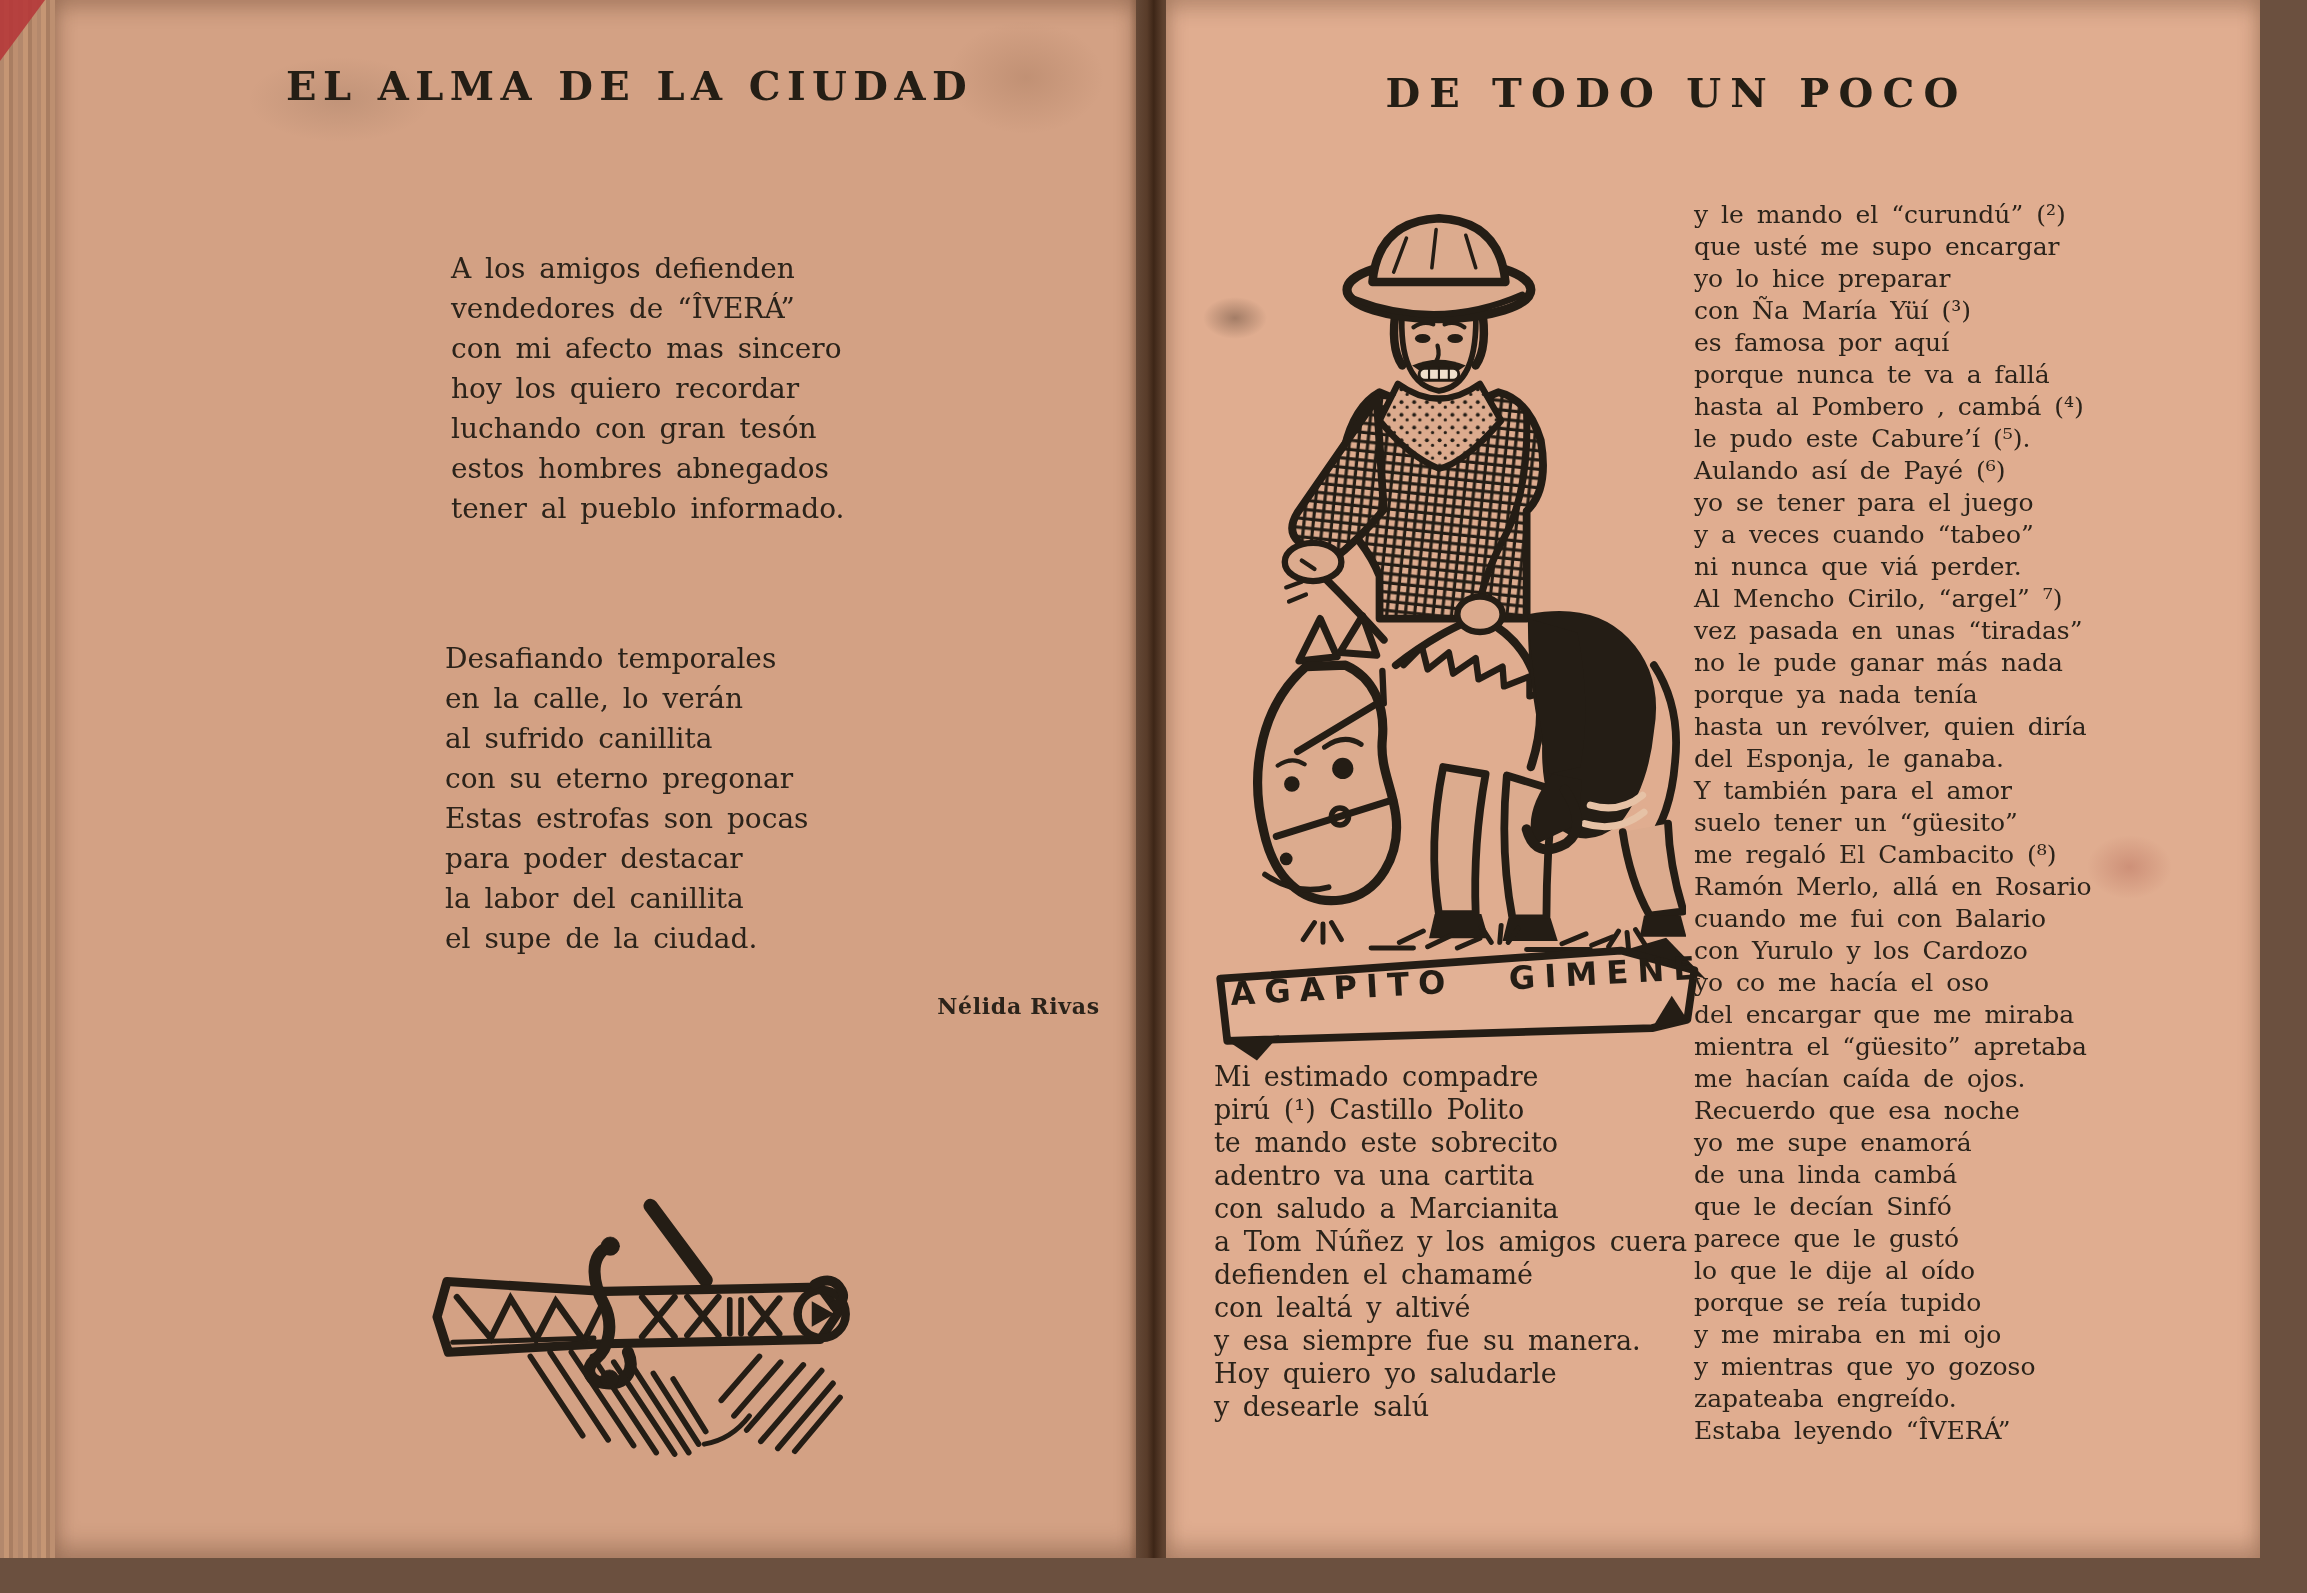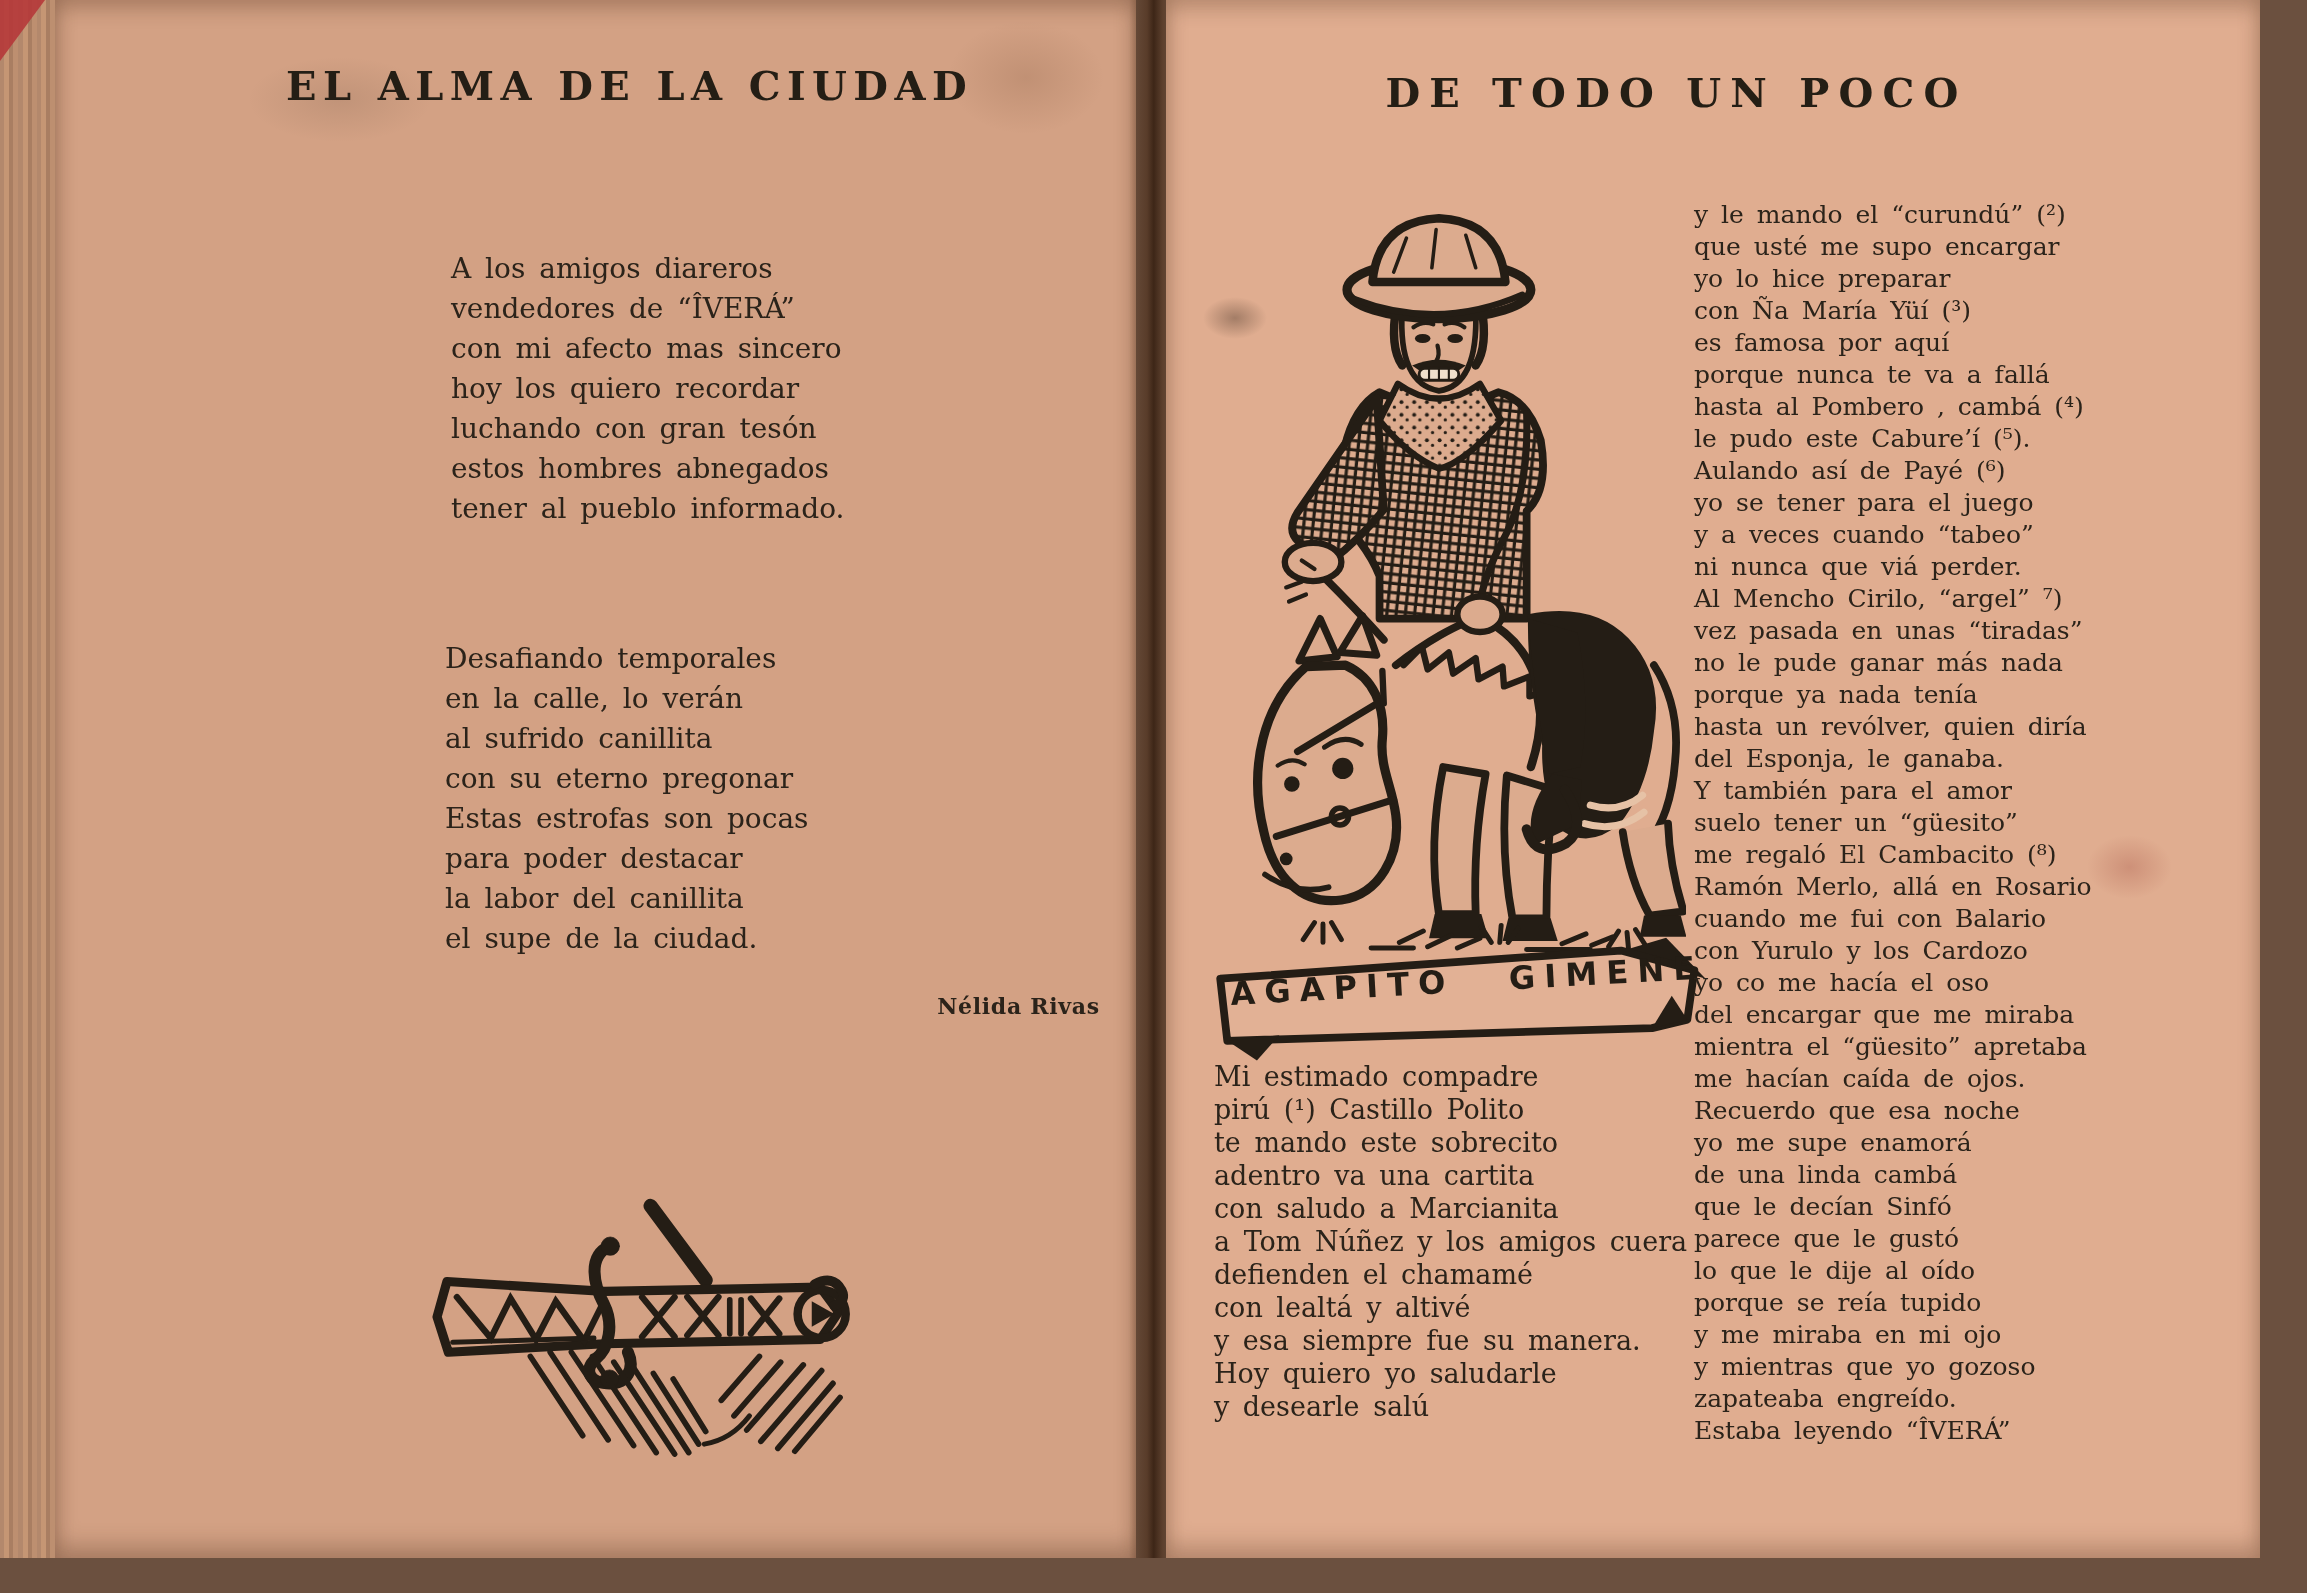--- a/index.html
+++ b/index.html
@@ -70,21 +70,21 @@
   <div id="right-edge"></div>
   <div id="corner-mark"></div>
 
   <div class="stain" id="stain1"></div>
   <div class="stain" id="stain2"></div>
   <div class="stain" id="stain3"></div>
   <div class="stain" id="stain4"></div>
 
   <div class="title" id="lp-title">EL ALMA DE LA CIUDAD</div>
   <div class="poem" id="lp-stanza1">
-      <div class="line">A los amigos diareros</div>
+      <div class="line">A los amigos defienden</div>
       <div class="line">vendedores de “ÎVERÁ”</div>
       <div class="line">con mi afecto mas sincero</div>
       <div class="line">hoy los quiero recordar</div>
       <div class="line">luchando con gran tesón</div>
       <div class="line">estos hombres abnegados</div>
       <div class="line">tener al pueblo informado.</div>
     </div>
   <div class="poem" id="lp-stanza2">
       <div class="line">Desafiando temporales</div>
       <div class="line">en la calle, lo verán</div>

